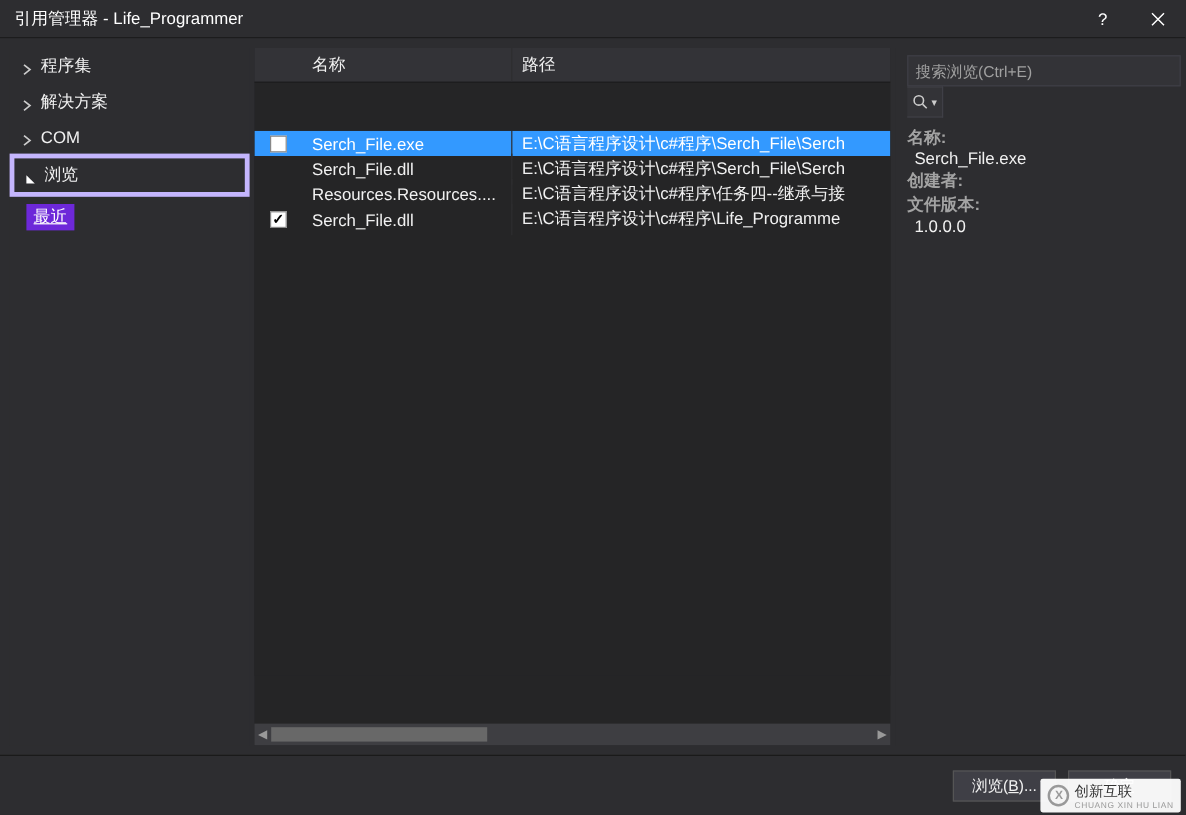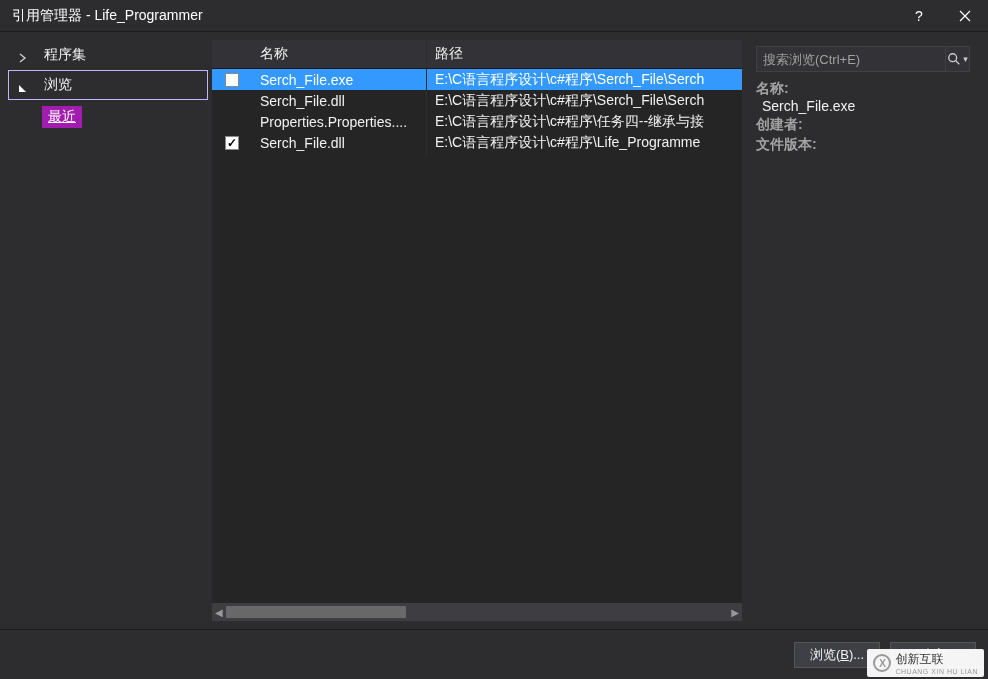--- a/index.html
+++ b/index.html
@@ -7,29 +7,29 @@
 
 .titlebar { height: 32px; display: flex; align-items: center; padding-left: 12px; background: #2d2d30; border-bottom: 1px solid #1a1a1a; }
 .titlebar .title { flex: 1; color: #fff; font-size: 14px; }
 .titlebar .tbtn { width: 46px; height: 32px; display: flex; align-items: center; justify-content: center; color: #fff; }
 .titlebar .tbtn.help { font-size: 14px; }
 .titlebar .tbtn.close svg { width: 12px; height: 12px; }
 
 .main { display: flex; height: 597px; padding: 8px; gap: 0; background: #2d2d30; }
 
 .sidebar { width: 200px; background: #2d2d30; }
-.nav-item { display: flex; align-items: center; padding: 6px 10px; gap: 16px; cursor: default; color: #f1f1f1; }
-.nav-item.active { border: 1px solid #c4b5fd; padding: 5px 9px; }
+.nav-item { display: flex; align-items: center; padding: 6px 10px; gap: 6px; cursor: default; color: #f1f1f1; }
+.nav-item.active { border: 4px solid #c4b5fd; padding: 5px 9px; }
 .expander { width: 10px; height: 10px; display: inline-block; }
 .expander svg { width: 10px; height: 10px; }
 .nav-sub { padding: 4px 10px 4px 34px; }
-.nav-sub.selected { background: #a21caf; color: #fff; display: inline-block; margin-left: 34px; padding: 2px 6px; text-decoration: underline; }
+.nav-sub.selected { background: #6d28d9; color: #fff; display: inline-block; margin-left: 14px; padding: 2px 6px; text-decoration: underline; }
 .sub-wrap { padding: 6px 0 0 0; }
 
-.center { flex: 1; display: flex; flex-direction: column; background: #252526; margin: 0 4px; }
+.center { flex: 1; display: flex; flex-direction: column; background: #252526; margin: 0 4px; gap: 40px; }
 .search-box { width: 228px; height: 26px; background: #333337; border: 1px solid #3f3f46; display: flex; align-items: center; padding: 0 6px; color: #999; }
 .search-box input { background: transparent; border: none; outline: none; color: #f1f1f1; flex: 1; font-size: 13px; }
 .search-box input::placeholder { color: #a0a0a0; }
 .search-icon-btn { width: 30px; height: 26px; background: #333337; border: 1px solid #3f3f46; border-left: none; display: flex; align-items: center; justify-content: center; }
 .search-icon-btn svg { width: 14px; height: 14px; }
 .dd { font-size: 9px; color: #ccc; margin-left: 2px; }
 
 .table-hdr { display: flex; background: #333337; border-bottom: 1px solid #1a1a1a; color: #f1f1f1; font-size: 14px; }
 .col-chk { width: 40px; padding: 5px 8px; }
 .col-name { width: 175px; padding: 5px 8px; border-right: 1px solid #2d2d30; }
@@ -76,20 +76,32 @@
 
 <div class="main">
 
   <div class="sidebar">
     <div class="nav-item">
       <span class="expander"><svg viewBox="0 0 10 10">
             <path d="M2 1 L7 5 L2 9" fill="none" stroke="#ccc" stroke-width="1.4"></path>
           </svg></span>
       <span>程序集</span>
     </div>
+    <div class="nav-item">
+      <span class="expander"><svg viewBox="0 0 10 10">
+            <path d="M2 1 L7 5 L2 9" fill="none" stroke="#ccc" stroke-width="1.4"></path>
+          </svg></span>
+      <span>解决方案</span>
+    </div>
+    <div class="nav-item">
+      <span class="expander"><svg viewBox="0 0 10 10">
+            <path d="M2 1 L7 5 L2 9" fill="none" stroke="#ccc" stroke-width="1.4"></path>
+          </svg></span>
+      <span>COM</span>
+    </div>
     <div class="nav-item active">
       <span class="expander"><svg viewBox="0 0 10 10">
             <path d="M1 2 L1 9 L8 9 Z" fill="#fff"></path>
           </svg></span>
       <span>浏览</span>
     </div>
     <div class="sub-wrap">
       <span class="nav-sub selected">最近</span>
     </div>
   </div>
@@ -108,56 +120,57 @@
           <div class="col-name">Serch_File.exe</div>
           <div class="col-path">E:\C语言程序设计\c#程序\Serch_File\Serch</div>
         </div>
         <div class="row">
           <div class="col-chk"></div>
           <div class="col-name">Serch_File.dll</div>
           <div class="col-path">E:\C语言程序设计\c#程序\Serch_File\Serch</div>
         </div>
         <div class="row">
           <div class="col-chk"></div>
-          <div class="col-name">Properties.Properties....</div>
+          <div class="col-name">Resources.Resources....</div>
           <div class="col-path">E:\C语言程序设计\c#程序\任务四--继承与接</div>
         </div>
         <div class="row">
           <div class="col-chk">
             <div class="chk checked"></div>
           </div>
           <div class="col-name">Serch_File.dll</div>
           <div class="col-path">E:\C语言程序设计\c#程序\Life_Programme</div>
         </div>
       </div>
     <div class="h-scroll">
       <span class="arrow left">◀</span>
       <div class="thumb"></div>
       <span class="arrow right">▶</span>
     </div>
   </div>
 
   <div class="details">
-    <div style="margin-top:-30px; margin-bottom:8px; display:flex;">
+    <div style="margin-top:-30px; margin-bottom:8px; display:flex;flex-direction:column;">
       <div class="search-box">
         <input placeholder="搜索浏览(Ctrl+E)" style="">
       </div>
       <div class="search-icon-btn">
         <svg viewBox="0 0 16 16">
             <circle cx="6.5" cy="6.5" r="4.5" fill="none" stroke="#ccc" stroke-width="1.5"></circle>
             <path d="M10 10 L14 14" stroke="#ccc" stroke-width="1.5"></path>
           </svg>
         <span class="dd">▾</span>
       </div>
     </div>
     <div class="lbl">名称:</div>
     <div class="val">Serch_File.exe</div>
     <div class="lbl">创建者:</div>
     <div class="val"></div>
     <div class="lbl">文件版本:</div>
+    <div class="val">1.0.0.0</div>
   </div>
 
 </div>
 
 <div class="footer">
   <div class="btn">
       <span>浏览(<u>B</u>)...</span>
     </div>
   <div class="btn">确定</div>
 </div>

